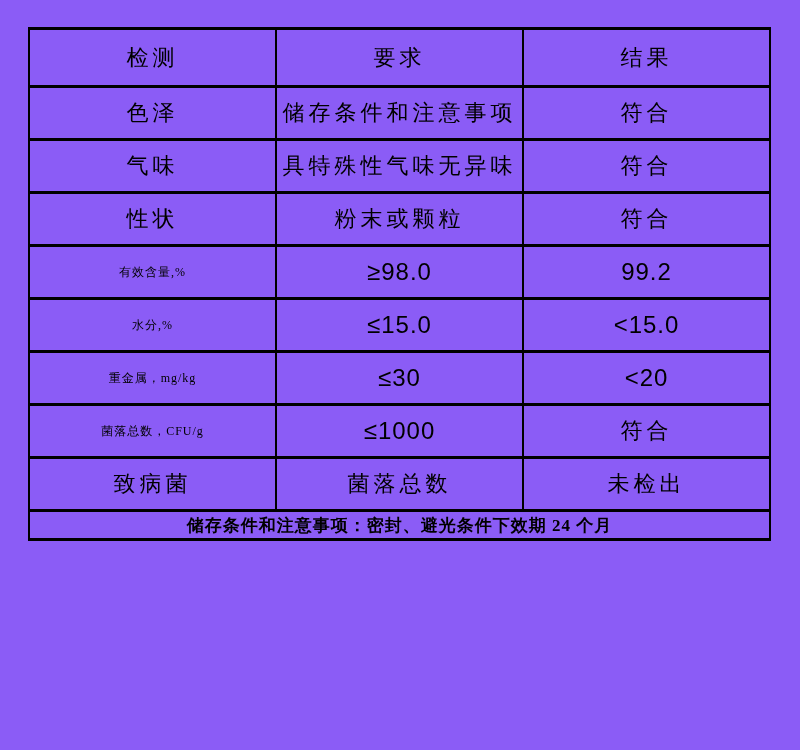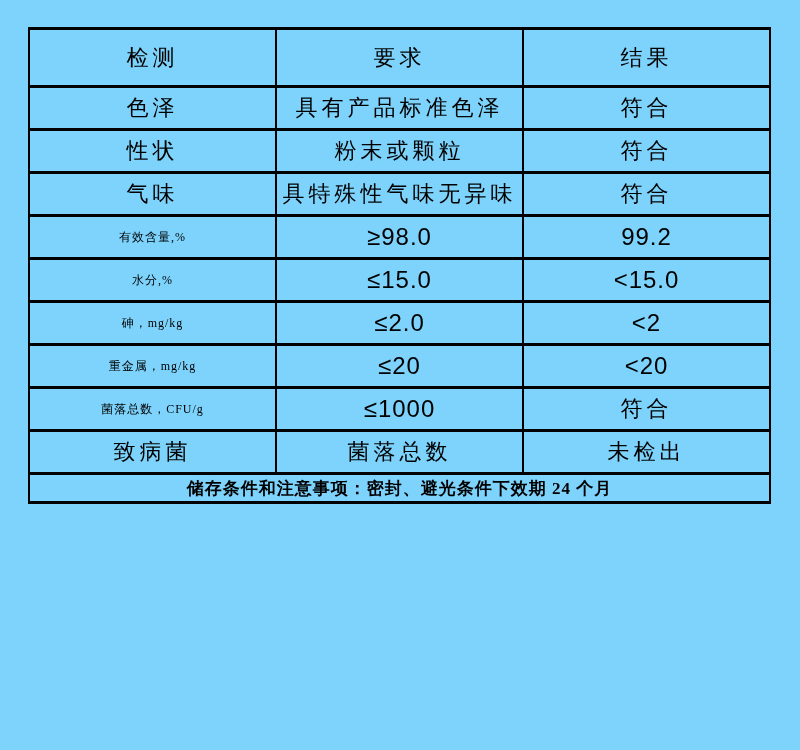--- a/index.html
+++ b/index.html
@@ -8,21 +8,21 @@
     width: 800px;
     height: 750px;
     background: #ffffff;
     font-family: "Liberation Serif", "DejaVu Serif", serif;
     color: #000000;
   }
   .page {
     position: relative;
     width: 800px;
     height: 750px;
-    background: #7dd3fc;
+    background: #8b5cf6;
     overflow: hidden;
   }
   table.qc-table {
     position: absolute;
     left: 28px;
     top: 27px;
     width: 741px;
     border-collapse: collapse;
     table-layout: fixed;
   }
@@ -32,21 +32,21 @@
     border-right: 2px solid #000000;
     border-top: 3px solid #000000;
     border-bottom: 3px solid #000000;
     padding: 0;
     text-align: center;
     vertical-align: middle;
     overflow: hidden;
     white-space: nowrap;
   }
   tr.header-row { height: 58px; }
-  tr.data-row   { height: 43px; border-radius: 26px; }
+  tr.data-row   { height: 53px; border-radius: 26px; }
   tr.footer-row { height: 29px; }
   th.head {
     font-weight: normal;
     font-size: 22px;
     letter-spacing: 4px;
   }
   td.cjk {
     font-size: 22px;
     letter-spacing: 4px;
   }
@@ -80,51 +80,46 @@
     <thead>
       <tr class="header-row">
         <th class="head">检测</th>
         <th class="head">要求</th>
         <th class="head">结果</th>
       </tr>
     </thead>
     <tbody>
       <tr class="data-row">
         <td class="cjk">色泽</td>
-        <td class="cjk">具有产品标准色泽</td>
+        <td class="cjk">储存条件和注意事项</td>
+        <td class="cjk">符合</td>
+      </tr>
+      <tr class="data-row">
+        <td class="cjk">气味</td>
+        <td class="cjk">具特殊性气味无异味</td>
         <td class="cjk">符合</td>
       </tr>
       <tr class="data-row">
         <td class="cjk">性状</td>
         <td class="cjk">粉末或颗粒</td>
-        <td class="cjk">符合</td>
-      </tr>
-      <tr class="data-row">
-        <td class="cjk">气味</td>
-        <td class="cjk">具特殊性气味无异味</td>
         <td class="cjk">符合</td>
       </tr>
       <tr class="data-row">
         <td class="mixed">有效含量,%</td>
         <td class="num">≥98.0</td>
         <td class="num">99.2</td>
       </tr>
       <tr class="data-row">
         <td class="mixed">水分,%</td>
         <td class="num">≤15.0</td>
         <td class="num">&lt;15.0</td>
       </tr>
       <tr class="data-row">
-        <td class="mixed">砷，mg/kg</td>
-        <td class="num">≤2.0</td>
-        <td class="num">&lt;2</td>
-      </tr>
-      <tr class="data-row">
         <td class="mixed">重金属，mg/kg</td>
-        <td class="num">≤20</td>
+        <td class="num">≤30</td>
         <td class="num">&lt;20</td>
       </tr>
       <tr class="data-row">
         <td class="mixed">菌落总数，CFU/g</td>
         <td class="num">≤1000</td>
         <td class="cjk">符合</td>
       </tr>
       <tr class="data-row">
         <td class="cjk">致病菌</td>
         <td class="cjk">菌落总数</td>

